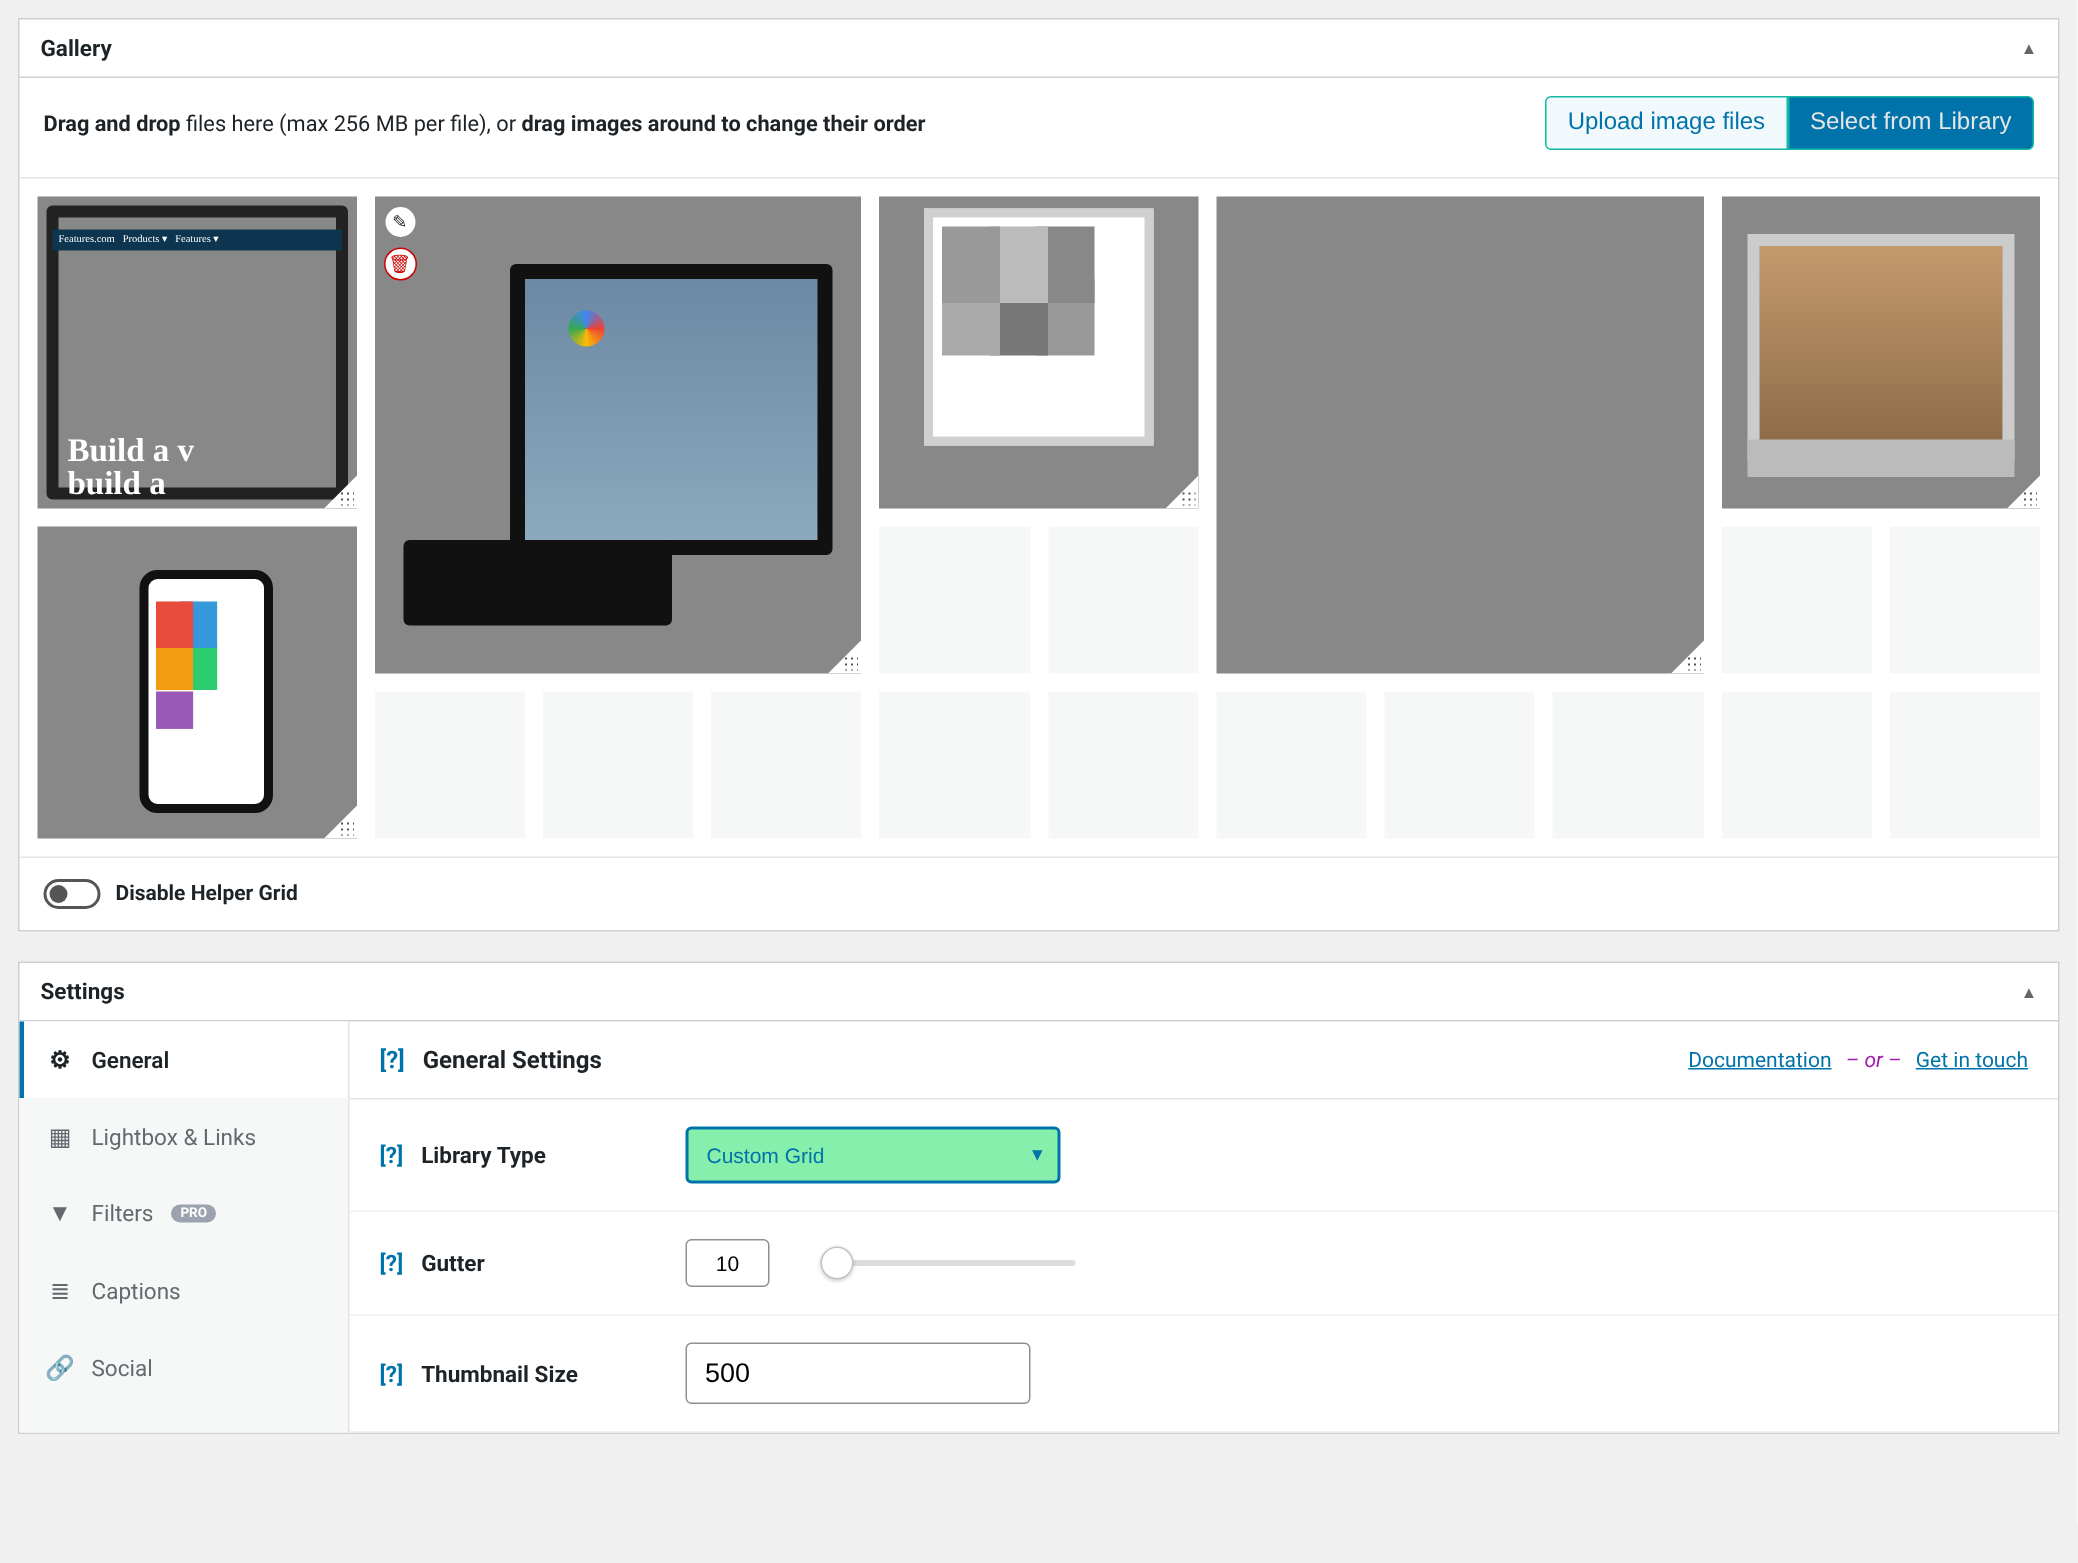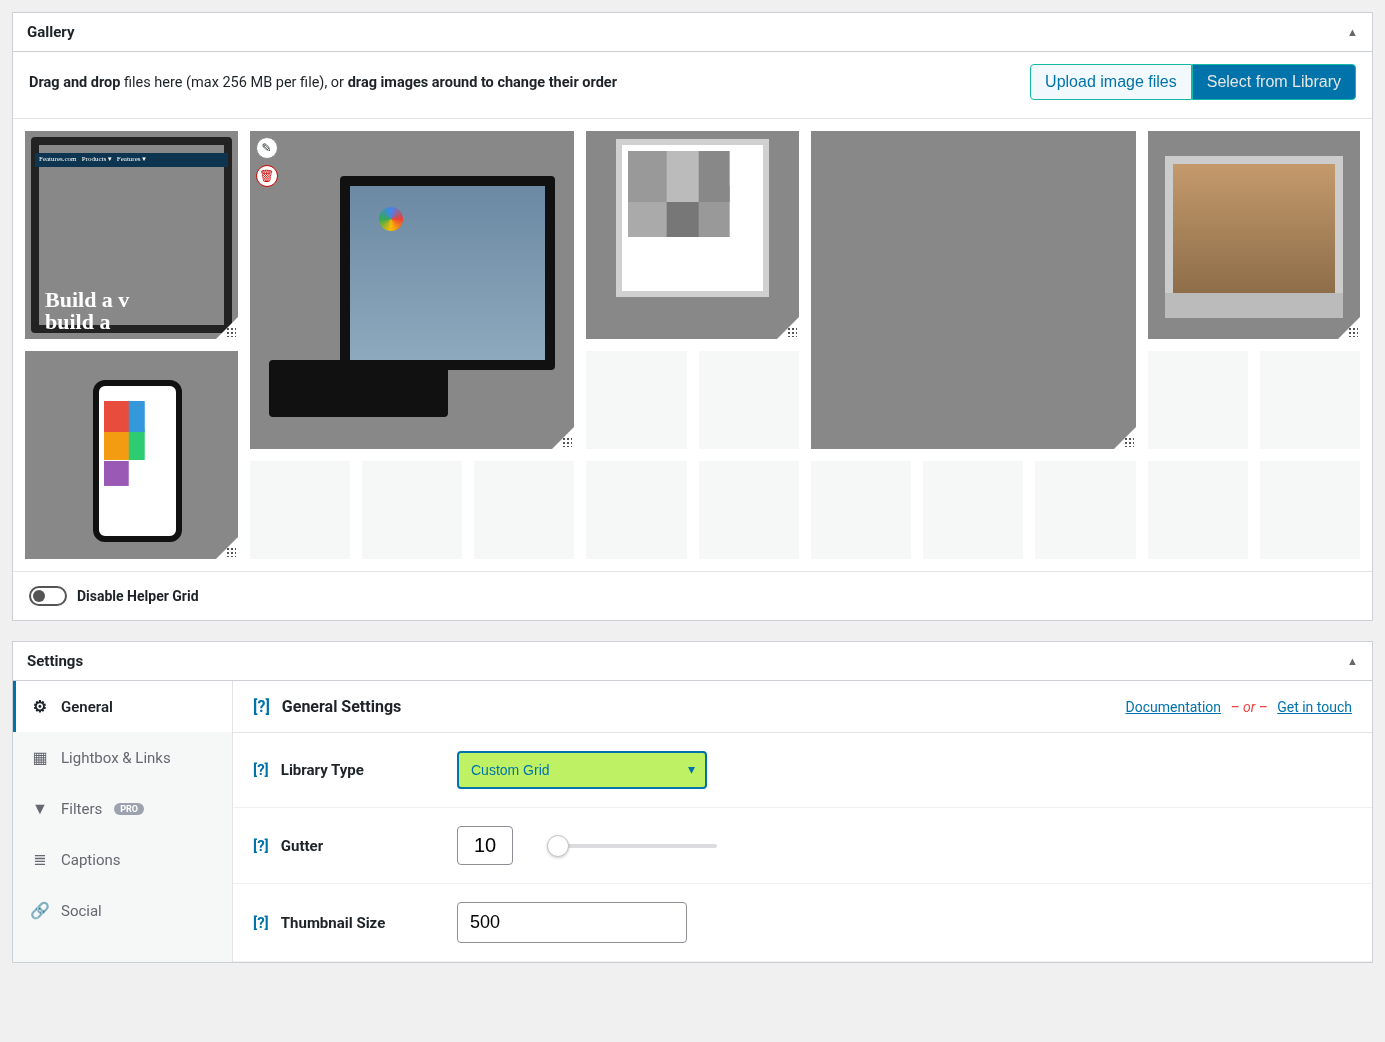--- a/index.html
+++ b/index.html
@@ -158,31 +158,31 @@
   .tabs{width:220px;border-right:1px solid #e4e4e4;background:#f6f7f7;}
   .tab{display:flex;align-items:center;gap:12px;padding:16px 18px;color:#646970;cursor:pointer;font-size:15px;}
   .tab.active{background:#fff;color:#1d2327;font-weight:600;border-left:3px solid #0073aa;padding-left:15px;}
   .tab .ticon{width:18px;display:inline-flex;justify-content:center;font-size:16px;}
   .pro{font-size:9px;background:#9ca3af;color:#fff;padding:1px 6px;border-radius:8px;font-weight:700;}
   .content{flex:1;}
   .content-head{display:flex;justify-content:space-between;align-items:center;padding:16px 20px;border-bottom:1px solid #e4e4e4;}
   .content-head .left{display:flex;align-items:center;gap:12px;font-weight:700;font-size:16px;}
   .help{color:#0073aa;font-weight:700;cursor:pointer;}
   .links a{color:#0073aa;}
-  .links .sep{color:#ef4444;font-style:italic;margin:12px 6px;}
+  .links .sep{color:#a21caf;font-style:italic;margin:12px 6px;}
   .row{display:flex;align-items:center;gap:14px;padding:18px 20px;border-bottom:1px solid #f0f0f1;}
   .row .lbl{font-weight:700;font-size:15px;width:190px;display:flex;align-items:center;gap:12px;}
   .row .lbl .help{flex:none;}
   .select{position:relative;}
   .select select{
     appearance:none;width:250px;padding:9px 12px;border:2px solid #0073aa;border-radius:4px;
-    background:#bef264;color:#0073aa;font-size:14px;font-weight:500;cursor:pointer;
+    background:#86efac;color:#0073aa;font-size:14px;font-weight:500;cursor:pointer;
   }
   .select::after{content:"\25BE";position:absolute;right:12px;top:10px;color:#0073aa;pointer-events:none;}
-  .numbox{width:56px;padding:7px;border:1px solid #8c8f94;border-radius:4px;text-align:center;font-size:20px;}
+  .numbox{width:56px;padding:7px;border:1px solid #8c8f94;border-radius:4px;text-align:center;font-size:14px;}
   .bignum{width:230px;padding:9px 12px;border:1px solid #8c8f94;border-radius:4px;font-size:18px;}
   .slider{position:relative;width:170px;height:4px;background:#dcdcde;border-radius:2px;margin-left:20px;}
   .slider .knob{position:absolute;left:0;top:-9px;width:22px;height:22px;border-radius:50%;background:#fff;border:1px solid #c3c4c7;box-shadow:0 1px 3px rgba(0,0,0,.2);}
 </style>
 </head>
 <body>
 
 <div class="panel">
   <div class="panel-header">
     <span>Gallery</span>

